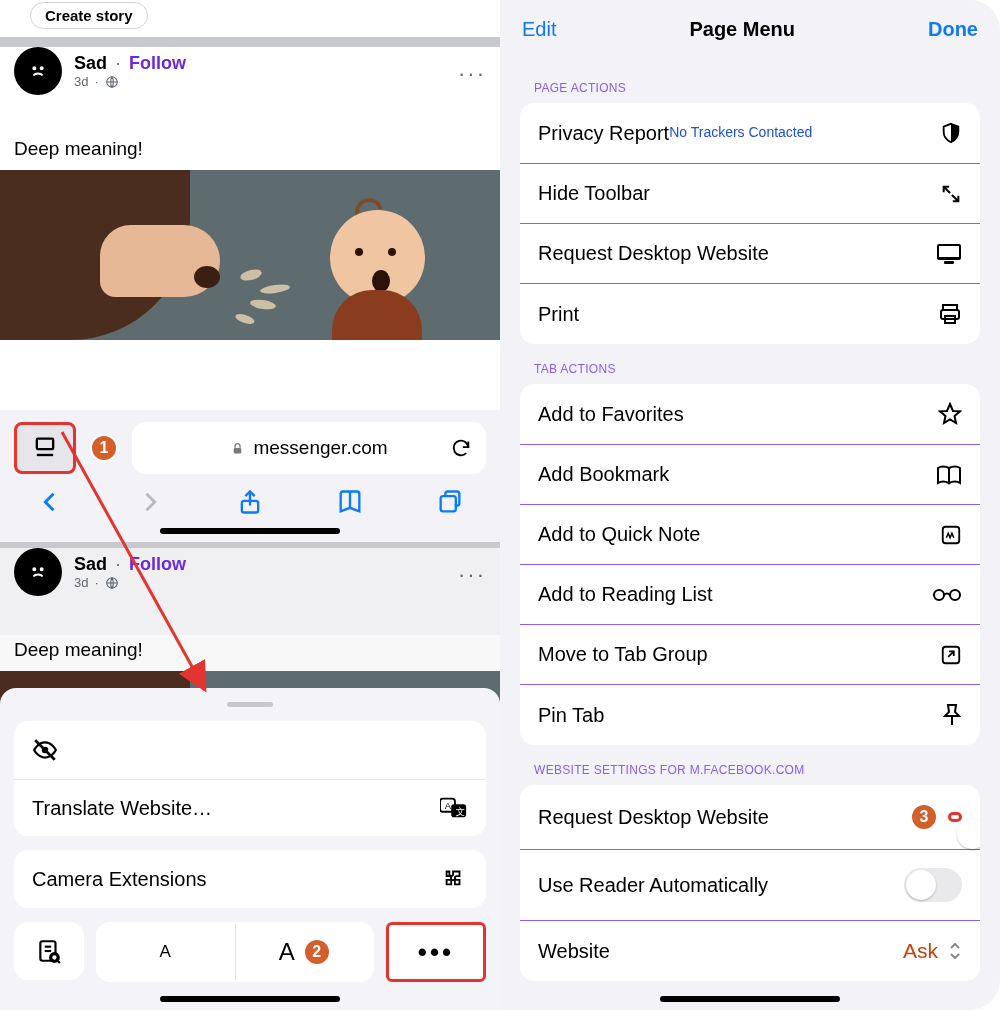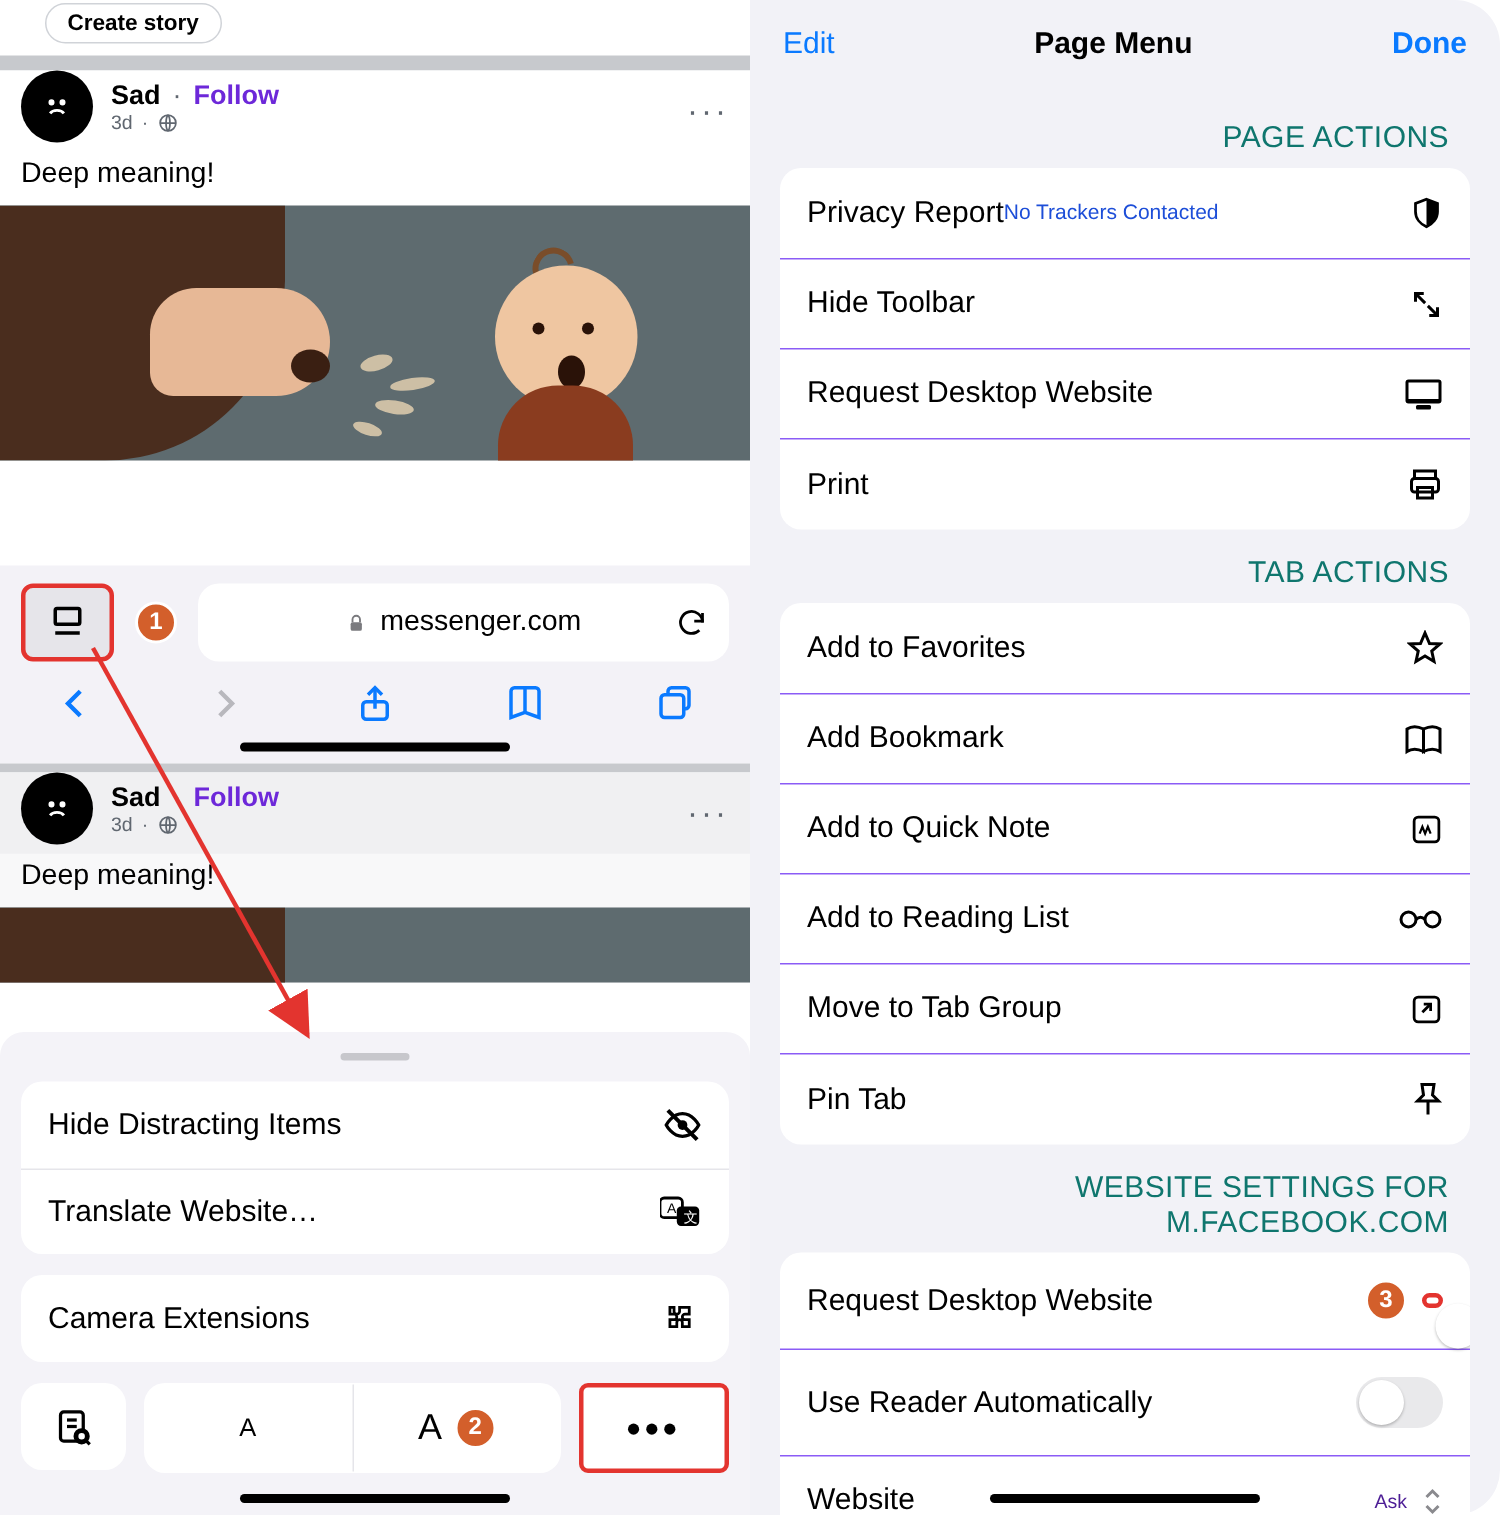--- a/index.html
+++ b/index.html
@@ -39,21 +39,21 @@
     width:48px; height:48px; border-radius:50%;
     background:#000; display:flex; align-items:center; justify-content:center;
     color:#fff; font-size:20px;
   }
   .post-title-line { display:flex; align-items:center; gap:8px; font-size:18px;}
   .post-name{ font-weight:700; }
   .dot{ color:#606770;}
   .follow{ color:#6d28d9; font-weight:600;}
   .post-meta{ font-size:13px; color:#606770; display:flex; align-items:center; gap:6px;}
   .post-more{ position:absolute; right:14px; top:14px; color:#606770; font-size:22px; letter-spacing:2px;}
-  .post-body{ padding:4px 14px 10px 14px; font-size:19px;}
+  .post-body{ padding:4px 14px 10px 14px; font-size:19px;margin-top:33px;}
   .post-img{
     height:170px;
     background:#5e6b6f;
     position:relative;
     overflow:hidden;
   }
   .post-img.short{ height:50px;}
   
   .woman{
     position:absolute; left:-10px; top:0; width:230px; height:170px;
@@ -132,40 +132,40 @@
   
   .r-head{
     display:flex; align-items:center; justify-content:space-between;
     padding:18px 22px 22px 22px; background:transparent;
   }
   .r-head .title{ font-size:20px; font-weight:600;}
   .r-head .link{ color:#0a7aff; font-size:20px;}
   .r-head .done{ font-weight:600;}
   .r-section-label{
     padding:18px 34px 8px 34px;
-    font-size:20px; color:#0f766e; letter-spacing:0.3px;text-align:right;
+    font-size:12px; color:#8b5cf6; letter-spacing:0.3px;
   }
   .r-card{ background:#fff; border-radius:14px; margin:0 20px; overflow:hidden;}
   .r-row{
     display:flex; align-items:center; justify-content:space-between;
     padding:18px 18px; font-size:20px;
   }
   .r-row + .r-row{ border-top:1px solid #8b5cf6;}
   .r-row .sub{ font-size:14px; color:#1d4ed8; margin-top:2px;}
   .r-row .lead{ display:flex; flex-direction:row;}
   .r-row .trail{ display:flex; align-items:center; gap:10px;}
   .toggle{
     width:58px; height:34px; border-radius:17px; background:#e9e9eb; position:relative;
   }
   .toggle .knob{
     position:absolute; top:2px; left:2px; width:30px; height:30px; background:#fff; border-radius:50%;
     box-shadow:0 1px 2px rgba(0,0,0,.25);
   }
   .red-box{ border:3px solid #e3342f; border-radius:6px; padding:2px 4px; }
-  .ask{ color:#4c1d95; font-size:13px;}
+  .ask{ color:#c2410c; font-size:21px;}
   .home-ind3{ width:180px; height:6px; background:#000; border-radius:3px; margin:0 auto; position:absolute; bottom:8px; left:0; right:0;}
 
   svg{ display:block;}
 </style>
 </head>
 <body>
 
 <div class="pane left">
 
   <div style="padding-top:2px; padding-bottom:8px;">
@@ -311,21 +311,20 @@
       <div class="woman">
           <div class="hair"></div>
         </div>
     </div>
   </div>
 
   <div class="sheet">
     <div class="grabber"></div>
     <div class="sheet-card">
       <div class="sheet-row">
-        <span>Hide Distracting Items</span>
         <span>
             <svg width="26" height="26" viewBox="0 0 24 24" fill="#000">
               <path d="M2 12s3.5-7 10-7 10 7 10 7-3.5 7-10 7S2 12 2 12z" fill="none" stroke="#000" stroke-width="2"></path>
               <circle cx="12" cy="12" r="3"></circle>
               <line x1="3" y1="3" x2="21" y2="21" stroke="#000" stroke-width="2.5"></line>
             </svg>
           </span>
       </div>
       <div class="sheet-row">
         <span>Translate Website…</span>

